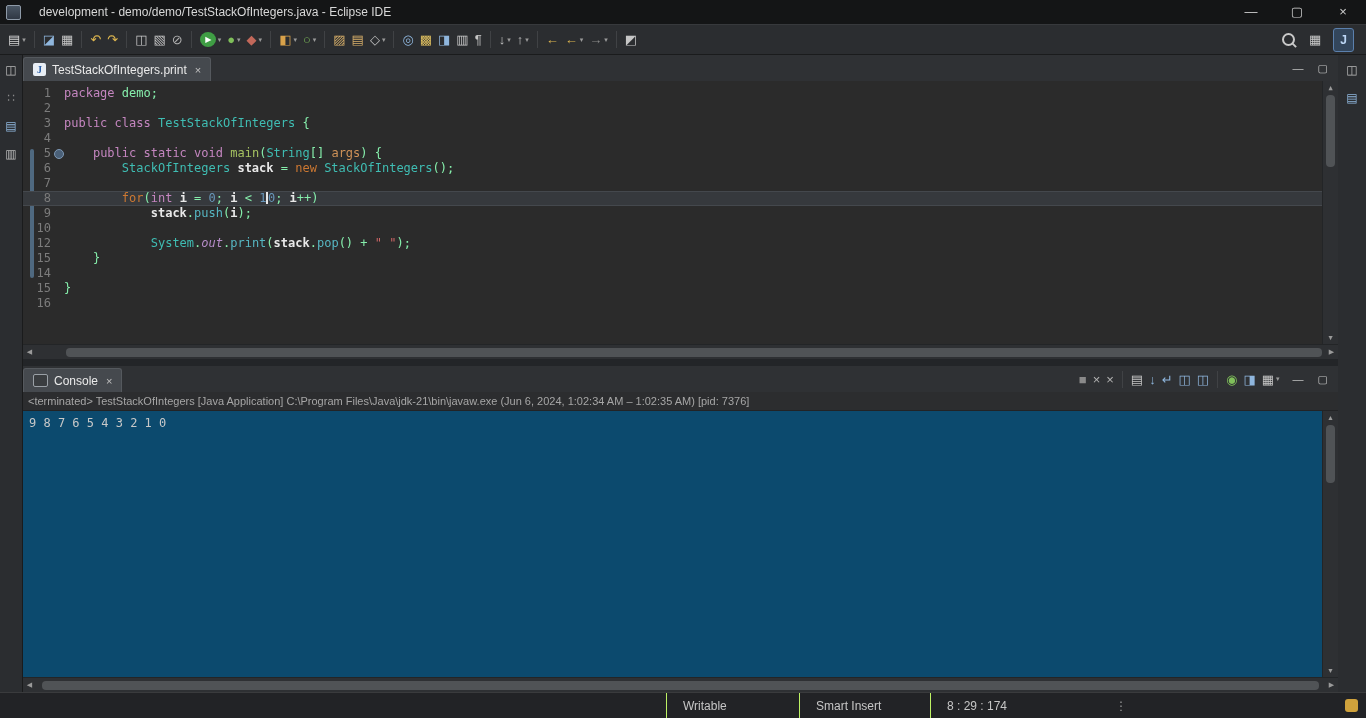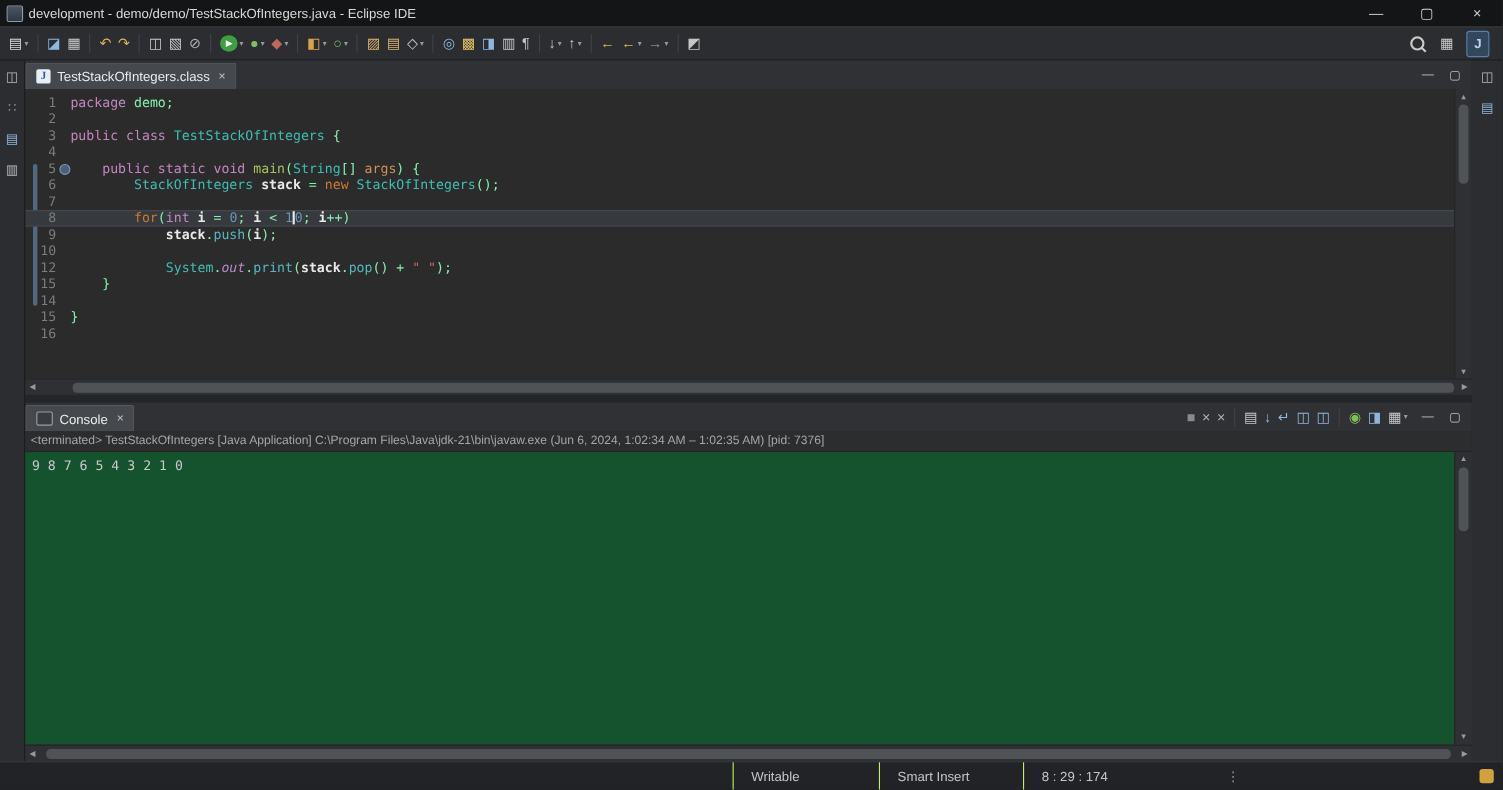--- a/index.html
+++ b/index.html
@@ -1,21 +1,21 @@
 <!DOCTYPE html>
 <html><head>
 <meta charset="utf-8">
 <style>
   html,body{margin:0;padding:0}
   body{width:1366px;height:718px;overflow:hidden;background:#1b1c1e;
        font-family:"Liberation Sans",sans-serif;color:#d4d4d4;cursor:default}
   .window{display:flex;flex-direction:column;width:1366px;height:718px}
 
   
-  .titlebar{height:24px;background:#141516;display:flex;align-items:center;padding-left:6px;gap:5px;flex:none}
+  .titlebar{height:24px;background:#141516;display:flex;align-items:center;padding-left:6px;gap:18px;flex:none}
   .app-icon{width:13px;height:13px;border:1px solid #8e9aa8;border-radius:2px;
             background:linear-gradient(#4a5664,#303844);flex:none}
   .title-text{font-size:12px;color:#d8d8d8;white-space:nowrap}
   .win-controls{margin-left:auto;display:flex;height:24px}
   .win-btn{width:46px;text-align:center;line-height:24px;font-size:13px;color:#cfcfcf}
 
   
   .menubar{height:20px;background:#1d1e20;display:flex;align-items:center;padding-left:2px;flex:none}
   .menu-item{font-size:12px;color:#d4d4d4;padding:2px 9px;white-space:nowrap}
 
@@ -95,21 +95,21 @@
   .hscroll{height:14px;background:#2e3033;border-top:1px solid #232527;display:flex;align-items:center;flex:none}
   .hthumb{height:9px;border-radius:4px;background:#505356;flex:1}
   .hthumb.ed{margin-left:30px;margin-right:3px}
   .hthumb.co{margin-left:6px;margin-right:6px}
   .sash{height:7px;background:#232528;flex:none}
 
   
   .console-pane{flex:1;display:flex;flex-direction:column;min-height:0}
   .console-statusline{height:18px;background:#2c2d2f;border-bottom:1px solid #222325;display:flex;
                       align-items:center;padding-left:5px;font-size:11px;color:#a6a6a6;white-space:nowrap;flex:none}
-  .console-body{flex:1;display:flex;min-height:0;background:#14532d}
+  .console-body{flex:1;display:flex;min-height:0;background:#0c4a6e}
   .console-output{flex:1;min-width:0;padding:5px 0 0 6px;font-family:"DejaVu Sans Mono","Liberation Mono",monospace;
                   font-size:12px;color:#c8c8c8;white-space:pre}
 
   
   .statusbar{height:25px;background:#222326;border-top:1px solid #3a3b3d;display:flex;align-items:stretch;
              font-size:12px;color:#c6c6c6;flex:none}
   .sb-spacer{width:666px;flex:none}
   .sb-cell{display:flex;align-items:center;padding:0 16px;border-left:1px solid #bef264;flex:none}
   .sb-cell.w1{width:100px}
   .sb-cell.w2{width:98px}
@@ -260,21 +260,21 @@
         <span class="strip-icon" style="color: rgb(143, 182, 221);">▤</span>
         <span class="strip-icon" style="color: rgb(185, 185, 185);">▥</span>
       </div>
 
     <div class="center">
 
       <div class="editor-pane">
         <div class="pane-tabrow">
           <div class="tab">
             <span class="tab-file-icon">J</span>
-            <span>TestStackOfIntegers.class</span>
+            <span>TestStackOfIntegers.print</span>
             <span class="tab-close">×</span>
           </div>
           <div class="pane-controls">
             <span>—</span>
             <span>▢</span>
           </div>
         </div>
         <div class="editor-body">
           <div class="code-area">
             <div class="range-bar"></div>

